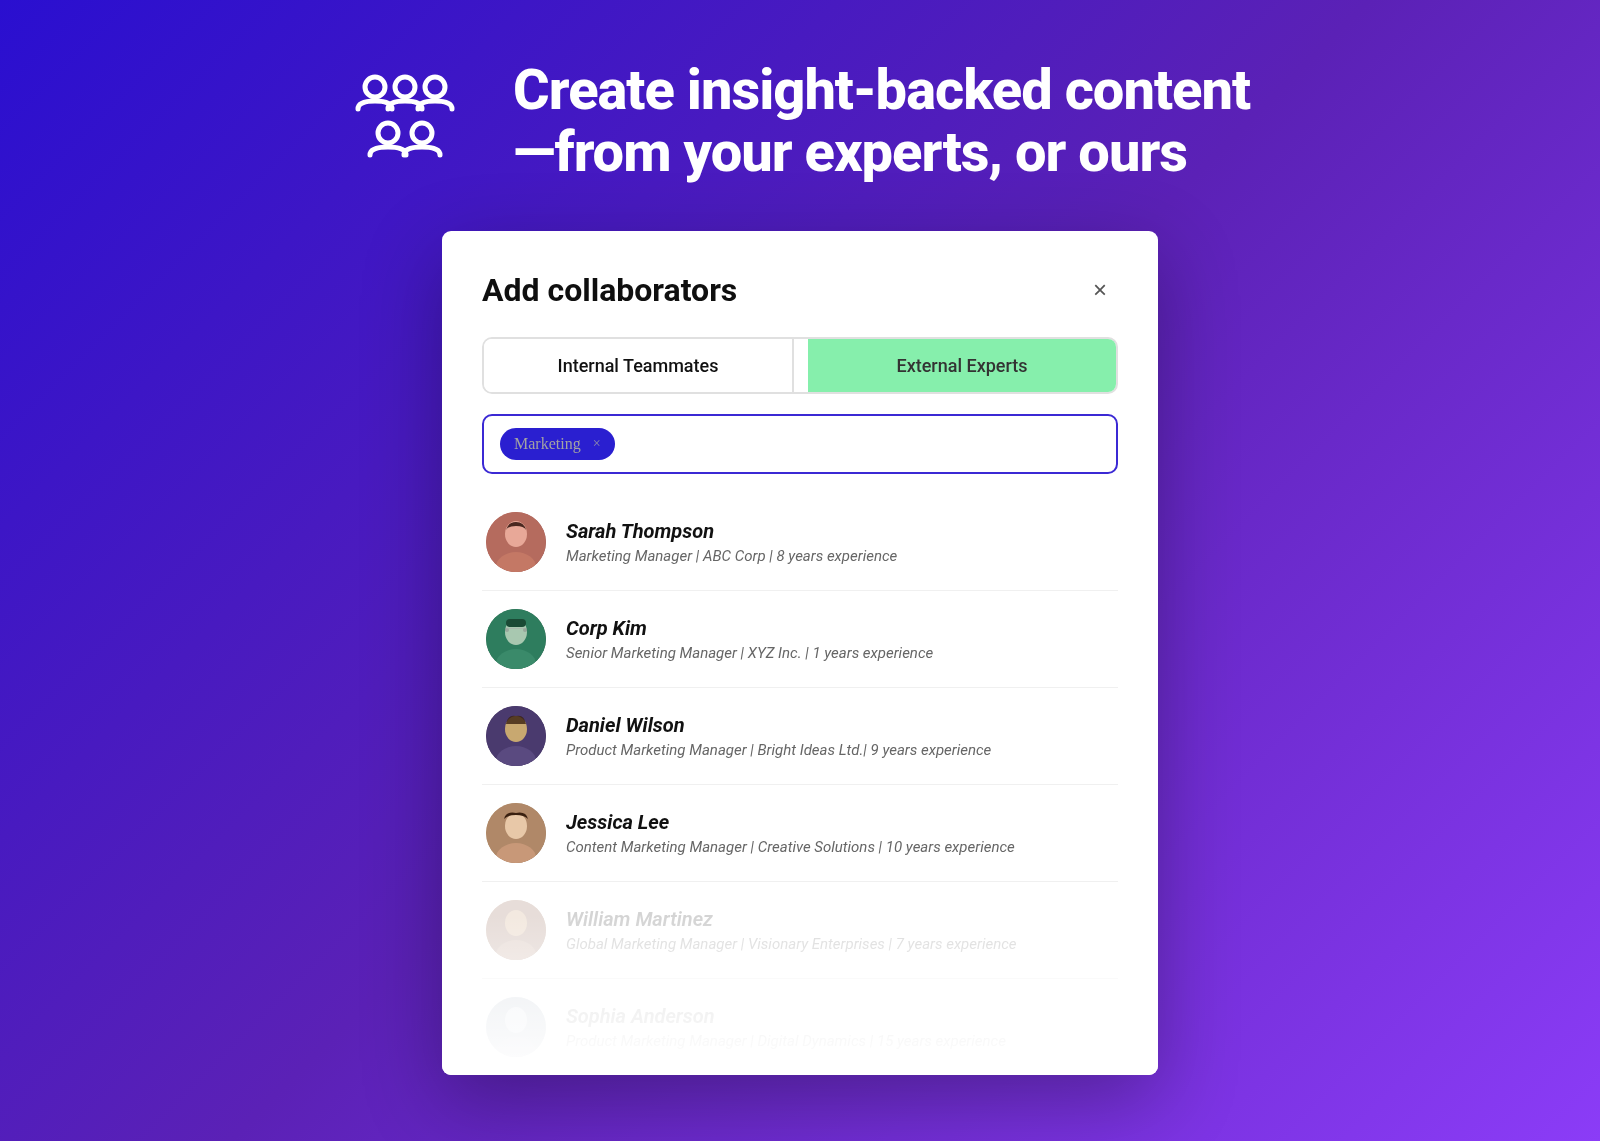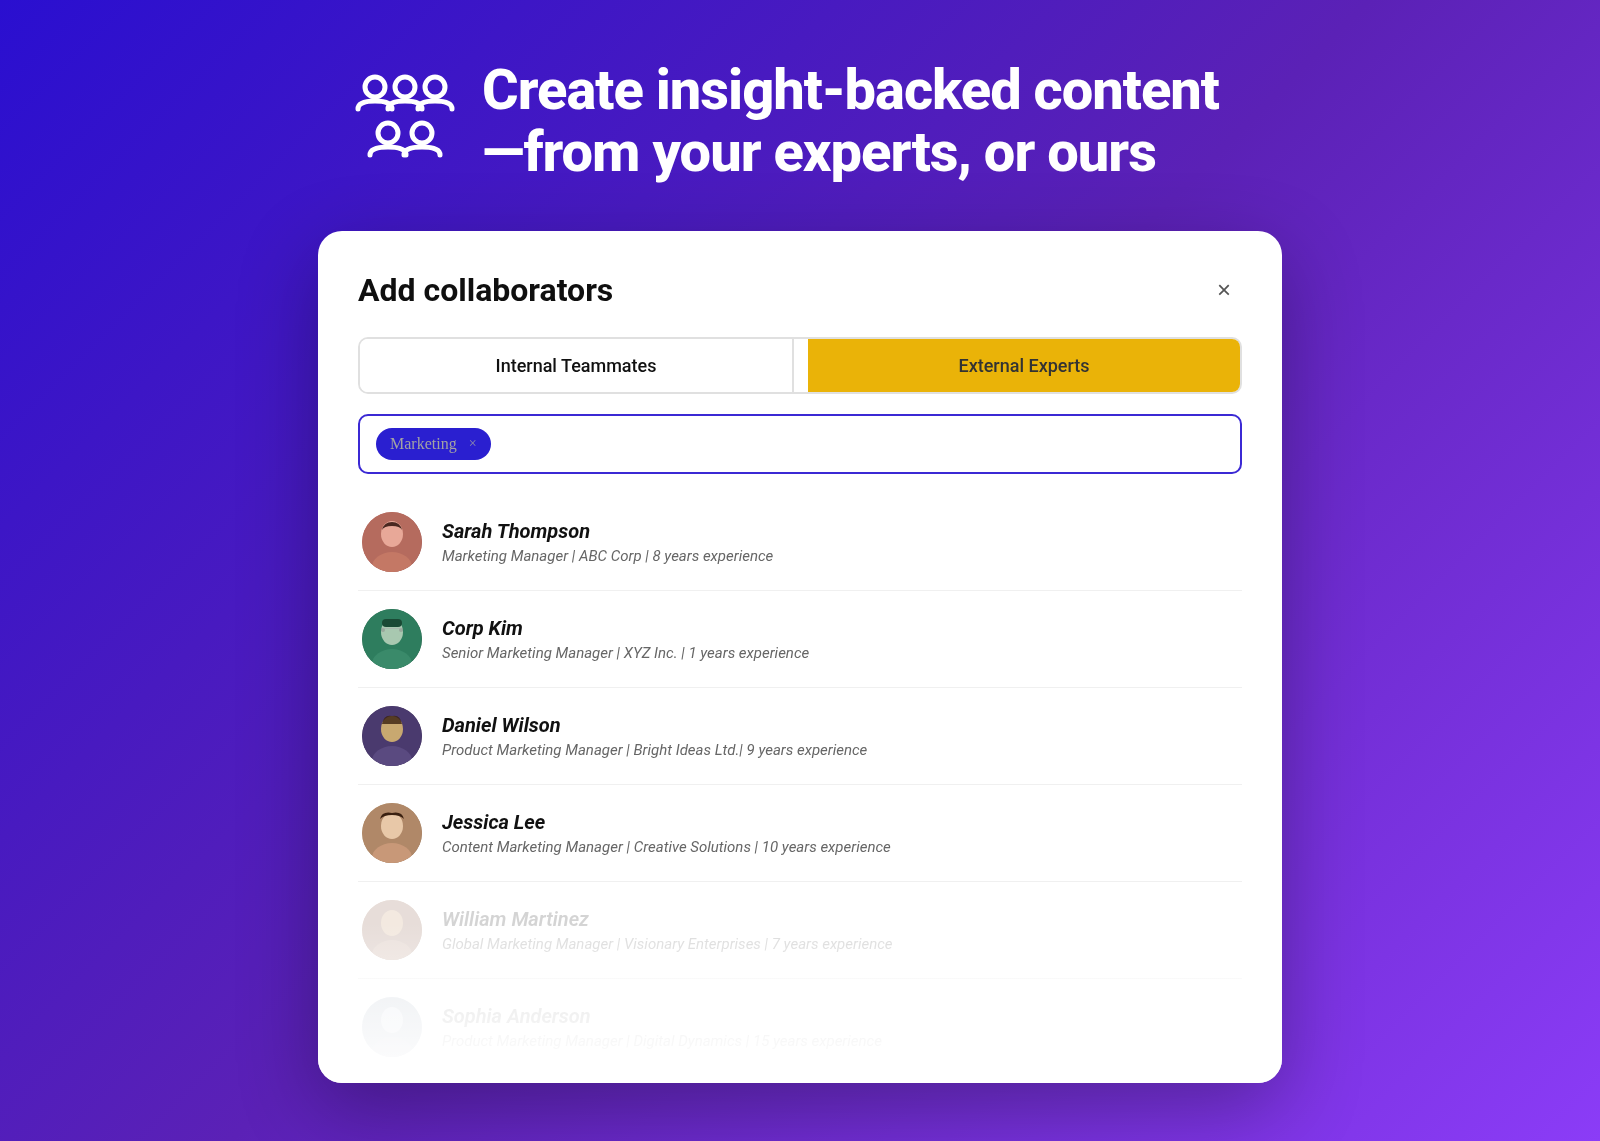--- a/index.html
+++ b/index.html
@@ -14,23 +14,24 @@
       align-items: center;
       justify-content: flex-start;
       overflow: hidden;
       position: relative;
     }
 
     
     .header {
       display: flex;
       align-items: center;
-      gap: 22px;
+      gap: 48px;
       padding: 60px 0 48px 0;
       width: 900px;
+      justify-content: space-between;
     }
 
     .header-icon {
       flex-shrink: 0;
     }
 
     .header-icon svg {
       width: 110px;
       height: 110px;
     }
@@ -39,23 +40,23 @@
       color: #ffffff;
       font-size: 56px;
       font-weight: 800;
       line-height: 1.1;
       letter-spacing: -1px;
     }
 
     
     .dialog {
       background: #ffffff;
-      border-radius: 24px;
-      width: 964px;
-      padding: 40px 40px 8px 40px;
+      border-radius: 9px;
+      width: 716px;
+      padding: 40px 40px 0 40px;
       box-shadow: 0 25px 80px rgba(0,0,0,0.3);
       position: relative;
       overflow: hidden;
     }
 
     .dialog-header {
       display: flex;
       justify-content: space-between;
       align-items: center;
       margin-bottom: 28px;
@@ -101,21 +102,21 @@
       transition: background 0.2s;
     }
 
     .tab.active {
       background: #ffffff;
       color: #111;
       border-right: 2px solid #e0e0e0;
     }
 
     .tab.inactive {
-      background: #eab308;
+      background: #86efac;
       color: #333;
     }
 
     
     .search-box {
       display: flex;
       align-items: center;
       border: 2.5px solid #3b29d4;
       border-radius: 10px;
       padding: 12px 16px;

